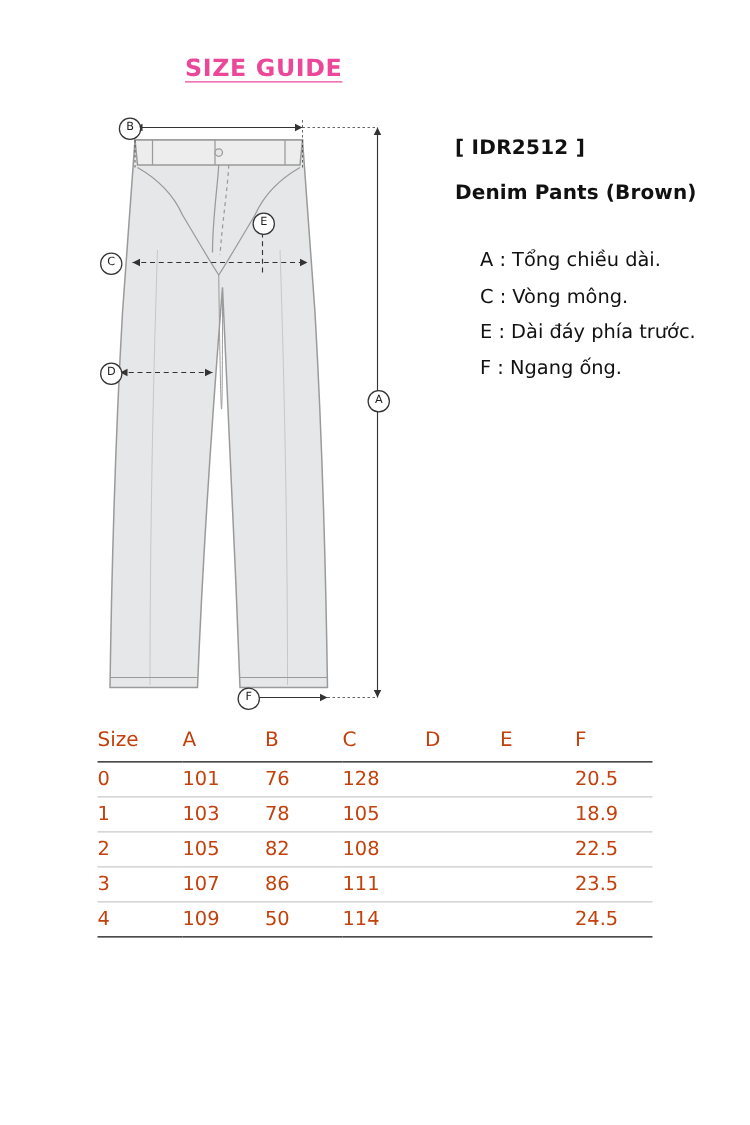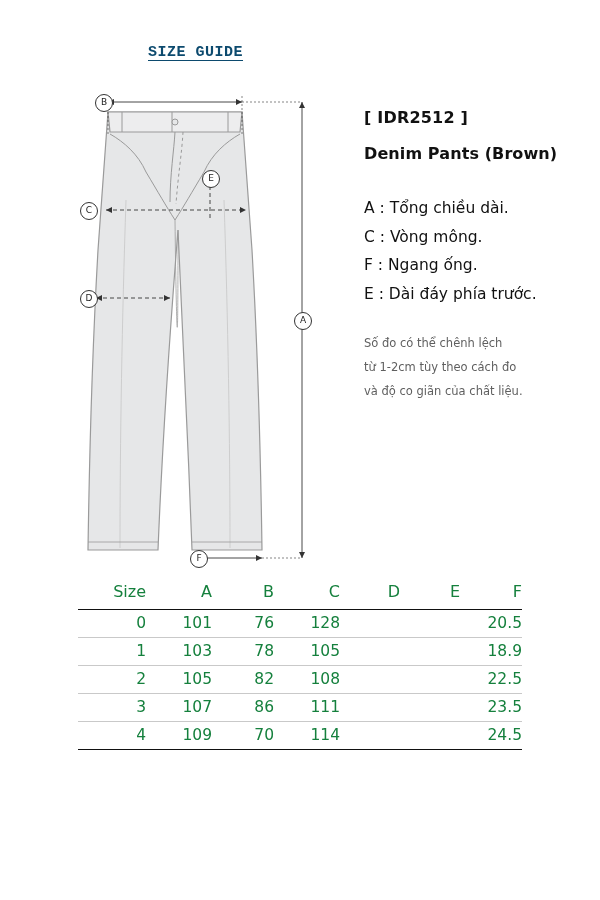--- a/index.html
+++ b/index.html
@@ -14,27 +14,26 @@
     font-family: "DejaVu Sans", sans-serif;
     color: #111;
     overflow: hidden;
   }
 
   
   #title {
     position: absolute;
     top: 44px;
     left: 148px;
-    font-size: 15px;
+    font-size: 19px;
     font-weight: 700;
     letter-spacing: 0.5px;
-    color: #0c4a6e;
+    color: #ec4899;
     text-decoration: underline;
     text-underline-offset: 4px;
-    font-family: Liberation Mono, monospace;
   }
 
   
   #diagram {
     position: absolute;
     top: 80px;
     left: 70px;
     width: 280px;
     height: 500px;
   }
@@ -68,20 +67,21 @@
     letter-spacing: 0.2px;
   }
   #info .pname {
     font-size: 16px;
     font-weight: 700;
     line-height: 1.42;
     letter-spacing: 0.1px;
   }
   #legend {
     margin-top: 28px;
+    margin-left: 20px;
   }
   #legend .row {
     font-size: 15.5px;
     line-height: 1.86;
     color: #111;
   }
   #note {
     margin-top: 22px;
     color: #5f5f5f;
     font-size: 11.5px;
@@ -92,24 +92,24 @@
   #size-table {
     position: absolute;
     top: 578px;
     left: 78px;
     width: 444px;
     border-collapse: collapse;
     font-size: 15.5px;
   }
   #size-table th,
   #size-table td {
-    text-align: right;
+    text-align: left;
     padding: 4px 0 5px 0;
     font-weight: 400;
-    color: #15803d;
+    color: #c2410c;
   }
   #size-table thead th {
     font-size: 16px;
     padding-bottom: 8px;
   }
   #size-table thead tr {
     border-bottom: 1.4px solid #111;
   }
   #size-table tbody tr {
     border-bottom: 1px solid #c9c9c9;
@@ -199,29 +199,24 @@
   <div class="dimlabel" style="left:224px; top:232px;">A</div>
 </div>
 
 <div id="info">
   <div class="code">[ IDR2512 ]</div>
   <div class="pname">Denim Pants (Brown)</div>
 
   <div id="legend">
     <div class="row">A : Tổng chiều dài.</div>
     <div class="row">C : Vòng mông.</div>
+    <div class="row">E : Dài đáy phía trước.</div>
     <div class="row">F : Ngang ống.</div>
-    <div class="row">E : Dài đáy phía trước.</div>
   </div>
 
-  <div id="note">
-    <div>Số đo có thể chênh lệch</div>
-    <div>từ 1-2cm tùy theo cách đo</div>
-    <div>và độ co giãn của chất liệu.</div>
-  </div>
 </div>
 
 <table id="size-table">
   <colgroup>
     <col class="c0">
       <col class="c1">
       <col class="c2">
       <col class="c3">
       <col class="c4">
       <col class="c5">
@@ -271,20 +266,20 @@
       <td>107</td>
       <td>86</td>
       <td>111</td>
       <td></td>
       <td></td>
       <td>23.5</td>
     </tr>
     <tr>
       <td>4</td>
       <td>109</td>
-      <td>70</td>
+      <td>50</td>
       <td>114</td>
       <td></td>
       <td></td>
       <td>24.5</td>
     </tr>
   </tbody>
 </table>
 
 </body></html>

